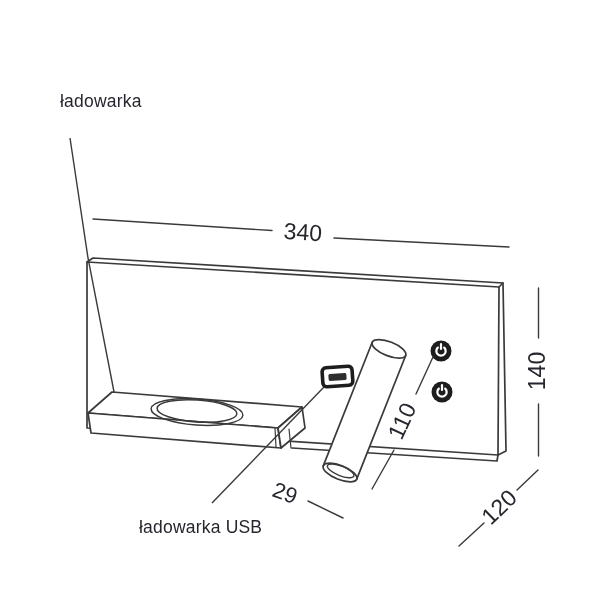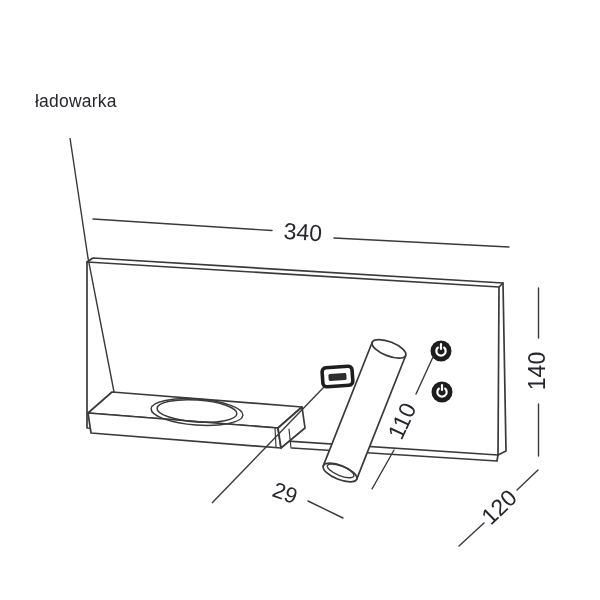--- a/index.html
+++ b/index.html
@@ -20,20 +20,21 @@
     left: 0;
     top: 0;
   }
   .callout-label {
     position: absolute;
     color: #26262e;
     font-size: 17.5px;
     line-height: 27px;
     letter-spacing: 0.2px;
     white-space: nowrap;
+    margin-left: 25px;
   }
   #label-inductive { left: 35px; top: 88px; }
   #label-usb      { left: 114px; top: 514px; }
   .dim-text {
     font-family: "Liberation Sans", sans-serif;
     font-size: 23px;
     fill: #26262e;
   }
   .dim-text-small {
     font-family: "Liberation Sans", sans-serif;
@@ -125,14 +126,15 @@
       <text class="dim-text" transform="translate(402,421) rotate(-65)" dominant-baseline="central">110</text>
       <text class="dim-text-small" transform="translate(285,493) rotate(20)" dominant-baseline="central">29</text>
       <text class="dim-text" transform="translate(499,507) rotate(-44)" dominant-baseline="central">120</text>
     </g>
   </svg>
 
   <div id="label-inductive" class="callout-label">
     <span style="display:block">ładowarka</span>
   </div>
 
+  <div id="label-usb" class="callout-label">ładowarka USB</div>
 
 </div>
 
 </body></html>

